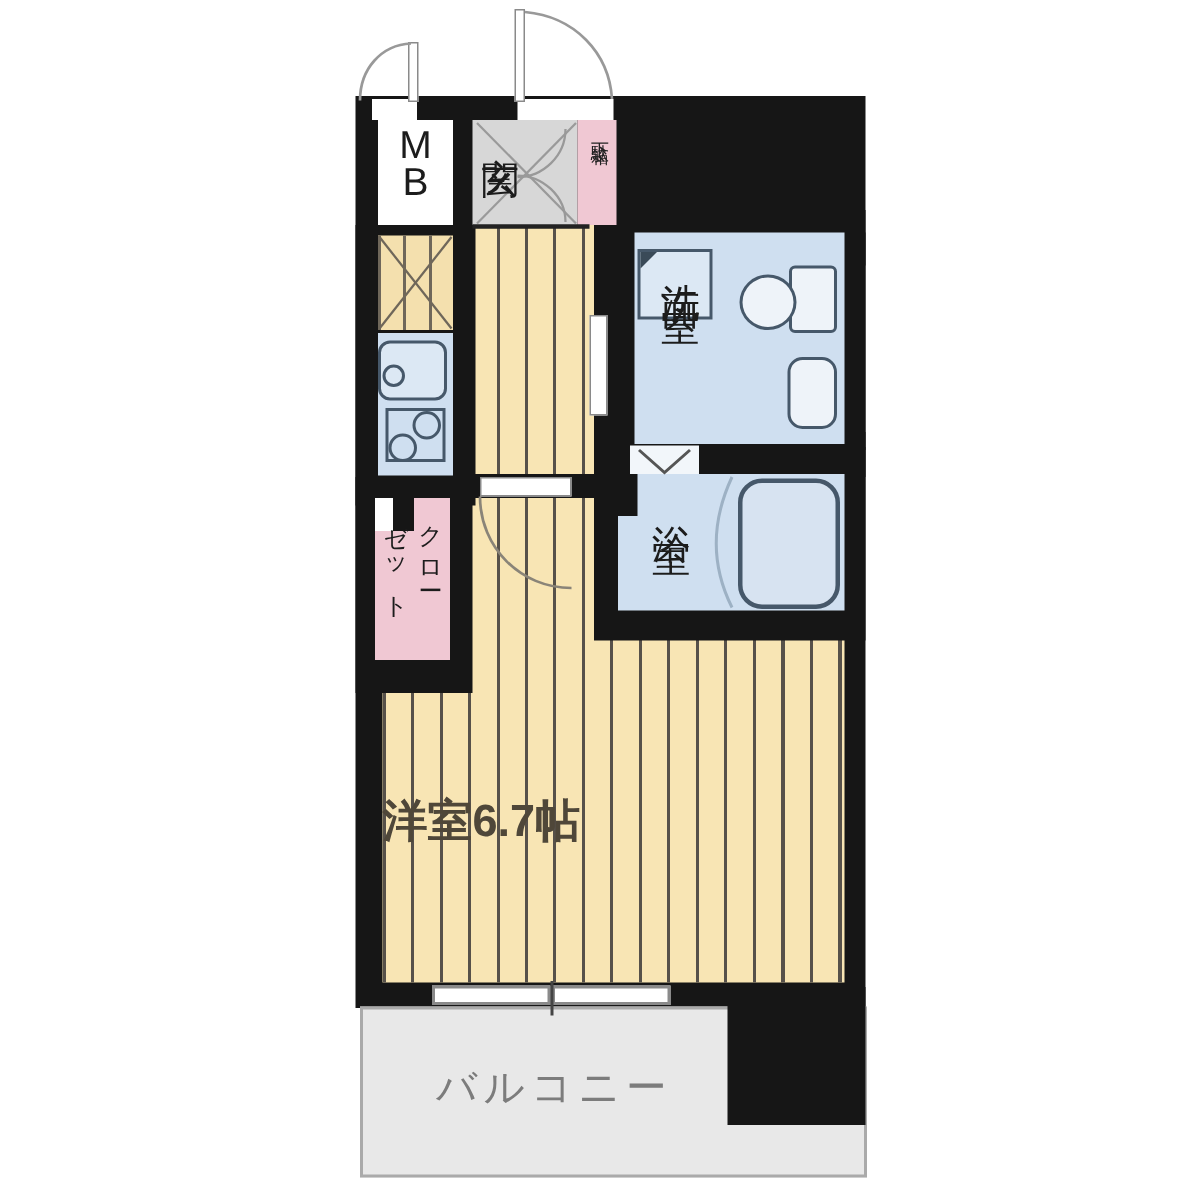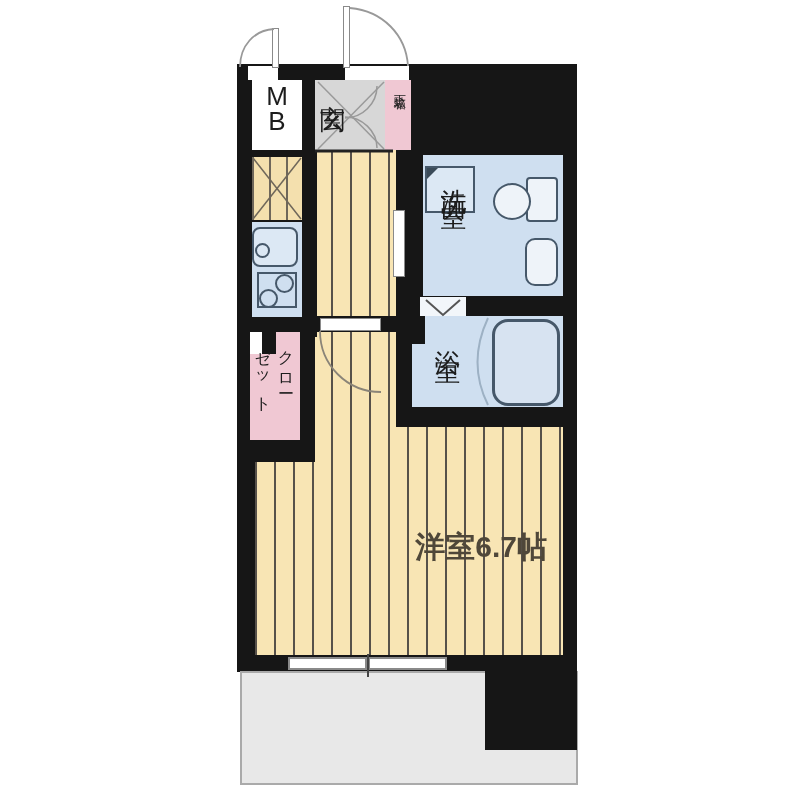--- a/index.html
+++ b/index.html
@@ -58,21 +58,21 @@
   .tub{left:492px;top:319px;width:68px;height:87px;border-radius:16px;border-width:3px;background:#d7e3f1;}
   
   .lbl{color:#1c1c1c;white-space:pre-line;}
   .lbl-mb{left:252px;top:84px;width:50px;text-align:center;font-size:26px;line-height:0.95;}
   .vert{writing-mode:vertical-rl;}
   .lbl-genkan{left:317px;top:85px;font-size:25px;letter-spacing:4px;}
   .lbl-getabako{left:391px;top:85px;font-size:12px;letter-spacing:2px;color:#222;}
   .lbl-wash{left:437px;top:168px;font-size:26px;letter-spacing:7px;}
   .lbl-bath{left:431px;top:329px;font-size:26px;letter-spacing:7px;}
   .lbl-closet{left:250px;top:339px;width:48px;height:100px;font-size:16px;letter-spacing:5px;line-height:23px;}
-  .lbl-room{left:255px;top:527px;width:292px;text-align:right;font-size:30px;font-weight:bold;color:#4f4739;}
+  .lbl-room{left:255px;top:527px;width:292px;text-align:left;font-size:30px;font-weight:bold;color:#4f4739;}
   .lbl-balcony{left:262px;top:707px;width:215px;text-align:center;font-size:27px;color:#7c7c7c;letter-spacing:4px;}
   svg.overlay{position:absolute;left:0;top:0;pointer-events:none;}
 </style>
 </head>
 <body>
 
 <div class="stage">
 
   <div class="abs wall base"></div>
 
@@ -147,14 +147,15 @@
 
   <div class="abs lbl lbl-mb">M
 B</div>
   <div class="abs lbl vert lbl-genkan">玄関</div>
   <div class="abs lbl vert lbl-getabako">下駄箱</div>
   <div class="abs lbl vert lbl-wash">洗面室</div>
   <div class="abs lbl vert lbl-bath">浴室</div>
   <div class="abs lbl vert lbl-closet">クロー
 ゼット</div>
   <div class="abs lbl lbl-room">洋室6.7帖</div>
+  <div class="abs lbl lbl-balcony">バルコニー</div>
 
 </div>
 
 </body></html>

